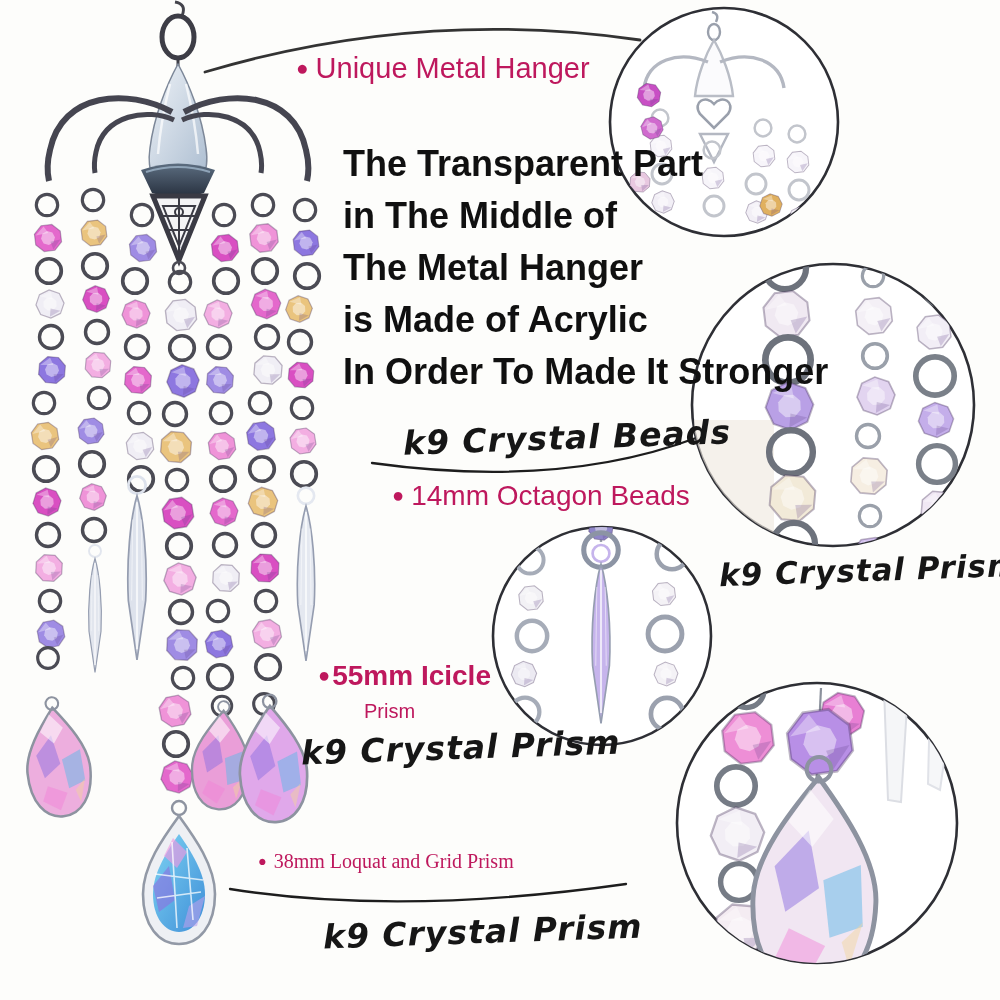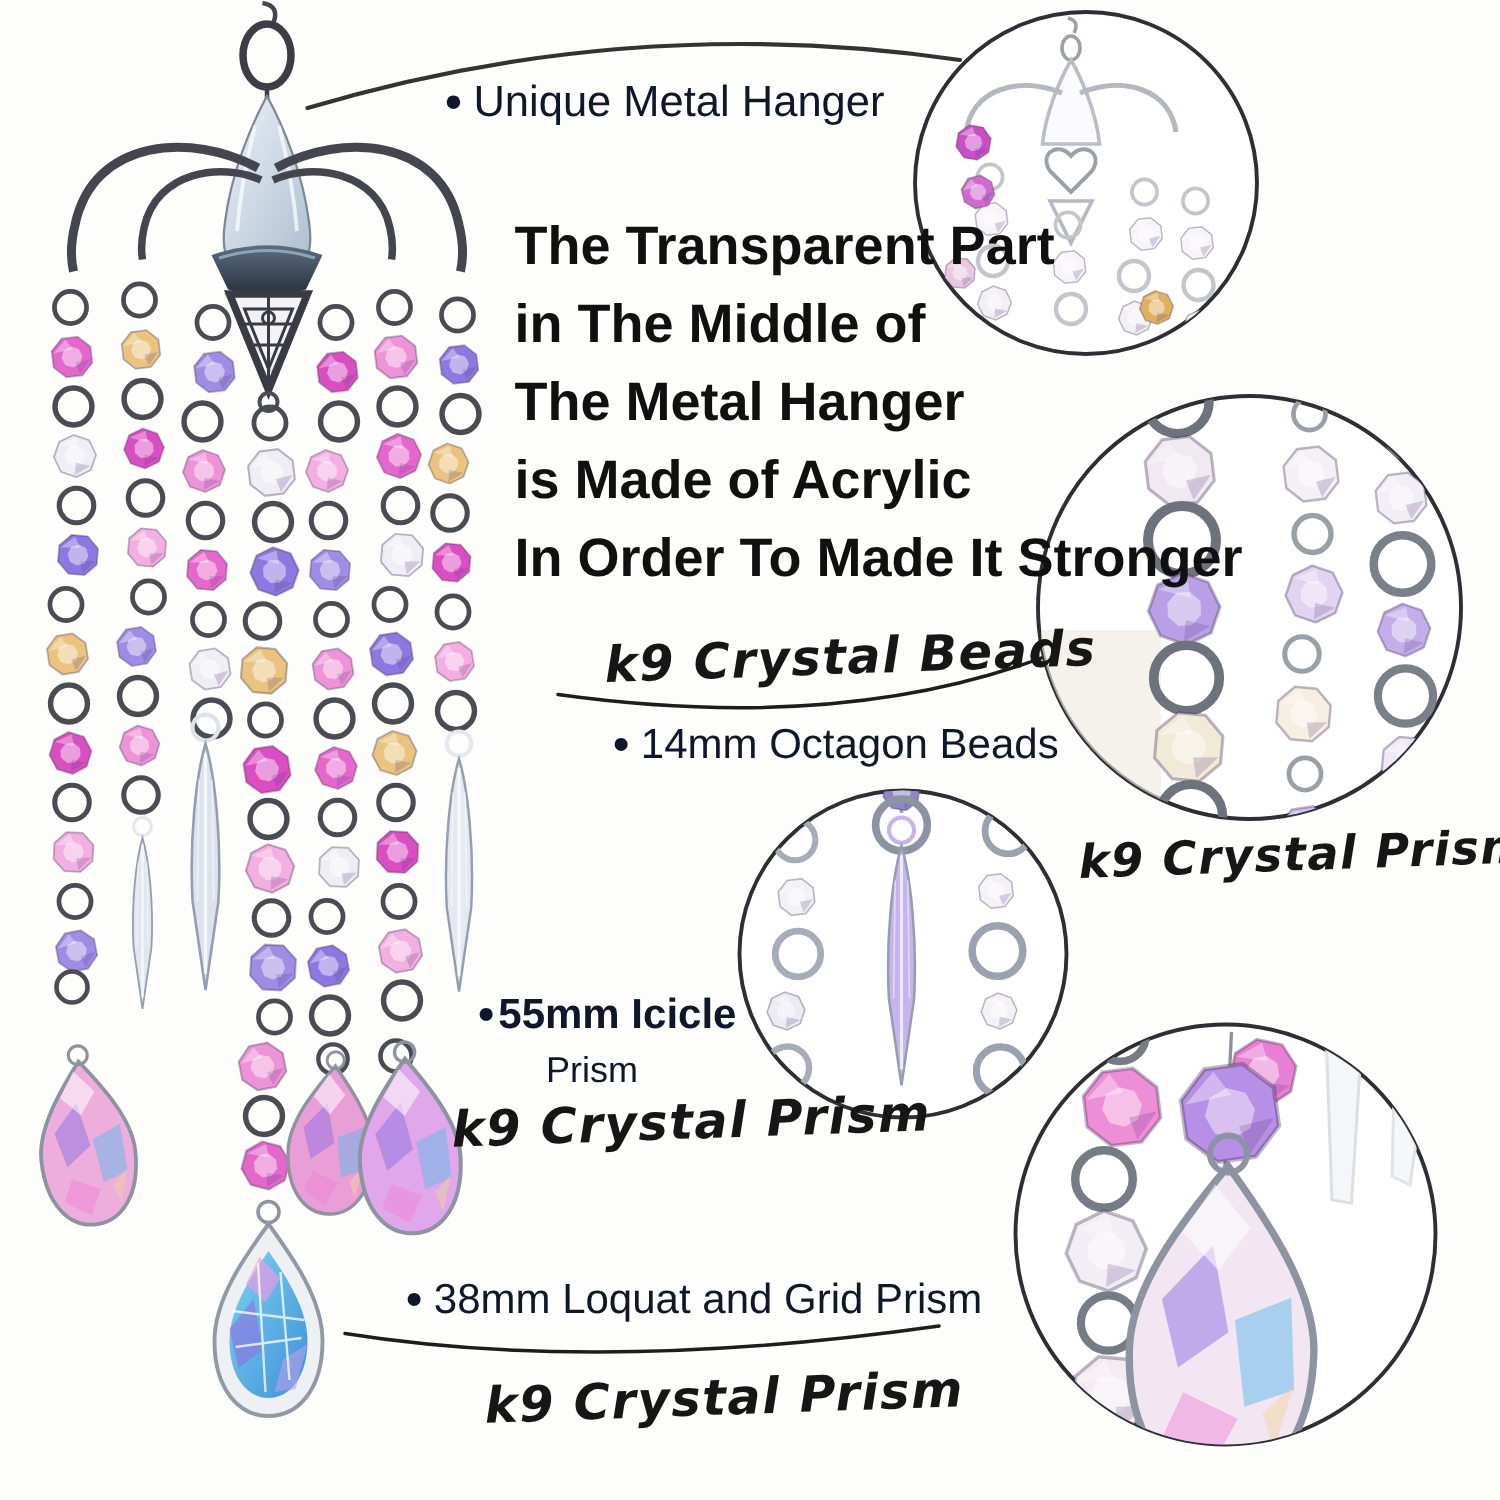--- a/index.html
+++ b/index.html
@@ -1,20 +1,20 @@
 <!DOCTYPE html>
 <html><head>
 <meta charset="utf-8">
 <style>
   html,body{margin:0;padding:0;background:#ffffff;}
   #stage{position:relative;width:1000px;height:1000px;background:#fdfdfb;overflow:hidden;
          font-family:"Liberation Sans",sans-serif;color:#181818;}
   #art{position:absolute;left:0;top:0;}
   .txt{position:absolute;white-space:nowrap;}
-  .f-round{font-family:"Liberation Sans",sans-serif;font-weight:400;color:#0f172a;}
+  .f-round{font-family:"Liberation Sans",sans-serif;font-weight:400;color:#be185d;}
   .f-heavy{font-family:"Liberation Sans",sans-serif;font-weight:700;color:#101010;}
   .f-comic{font-family:"DejaVu Sans",sans-serif;font-weight:700;font-style:italic;color:#161616;
            letter-spacing:1px;}
   .bullet{display:inline-block;font-size:0.72em;vertical-align:12%;margin-right:7px;}
   .bullet.tight{margin-right:2px;}
   #block-acrylic div{line-height:52px;}
 </style>
 </head>
 <body>
 
@@ -339,27 +339,27 @@
 <div id="block-acrylic" class="txt f-heavy" style="left:343px;top:138px;font-size:36px;">
   <div>The Transparent Part</div>
   <div>in The Middle of</div>
   <div>The Metal Hanger</div>
   <div>is Made of Acrylic</div>
   <div>In Order To Made It Stronger</div>
 </div>
 
 <div class="txt f-comic" style="left:403px;top:418px;font-size:33px;transform:rotate(-2deg);">k9 Crystal Beads</div>
 
-<div class="txt f-round" style="left:408px;top:480px;font-size:28px;"><span class="bullet">●</span><span>14mm Octagon Beads</span></div>
+<div class="txt f-round" style="left:392px;top:480px;font-size:28px;"><span class="bullet">●</span><span>14mm Octagon Beads</span></div>
 
 <div class="txt f-comic" style="left:719px;top:552px;font-size:31px;transform:rotate(-2deg);">k9 Crystal Prism</div>
 
 <div class="txt f-round" style="left:318px;top:660px;font-size:28px;font-weight:bold;"><span class="bullet tight">●</span><span>55mm Icicle</span></div>
 
-<div class="txt f-round" style="left:364px;top:700px;font-size:24px;">Prism</div>
+<div class="txt f-round" style="left:364px;top:700px;font-size:20px;">Prism</div>
 
 <div class="txt f-comic" style="left:301px;top:728px;font-size:33px;transform:rotate(-2deg);">k9 Crystal Prism</div>
 
-<div class="txt f-round" style="left:270px;top:850px;font-size:28px;"><span class="bullet">●</span><span>38mm Loquat and Grid Prism</span></div>
+<div class="txt f-round" style="left:258px;top:850px;font-size:20px;font-family:Liberation Serif, serif;"><span class="bullet">●</span><span>38mm Loquat and Grid Prism</span></div>
 
 <div class="txt f-comic" style="left:323px;top:912px;font-size:33px;transform:rotate(-2deg);">k9 Crystal Prism</div>
 
 </div>
 
 </body></html>

